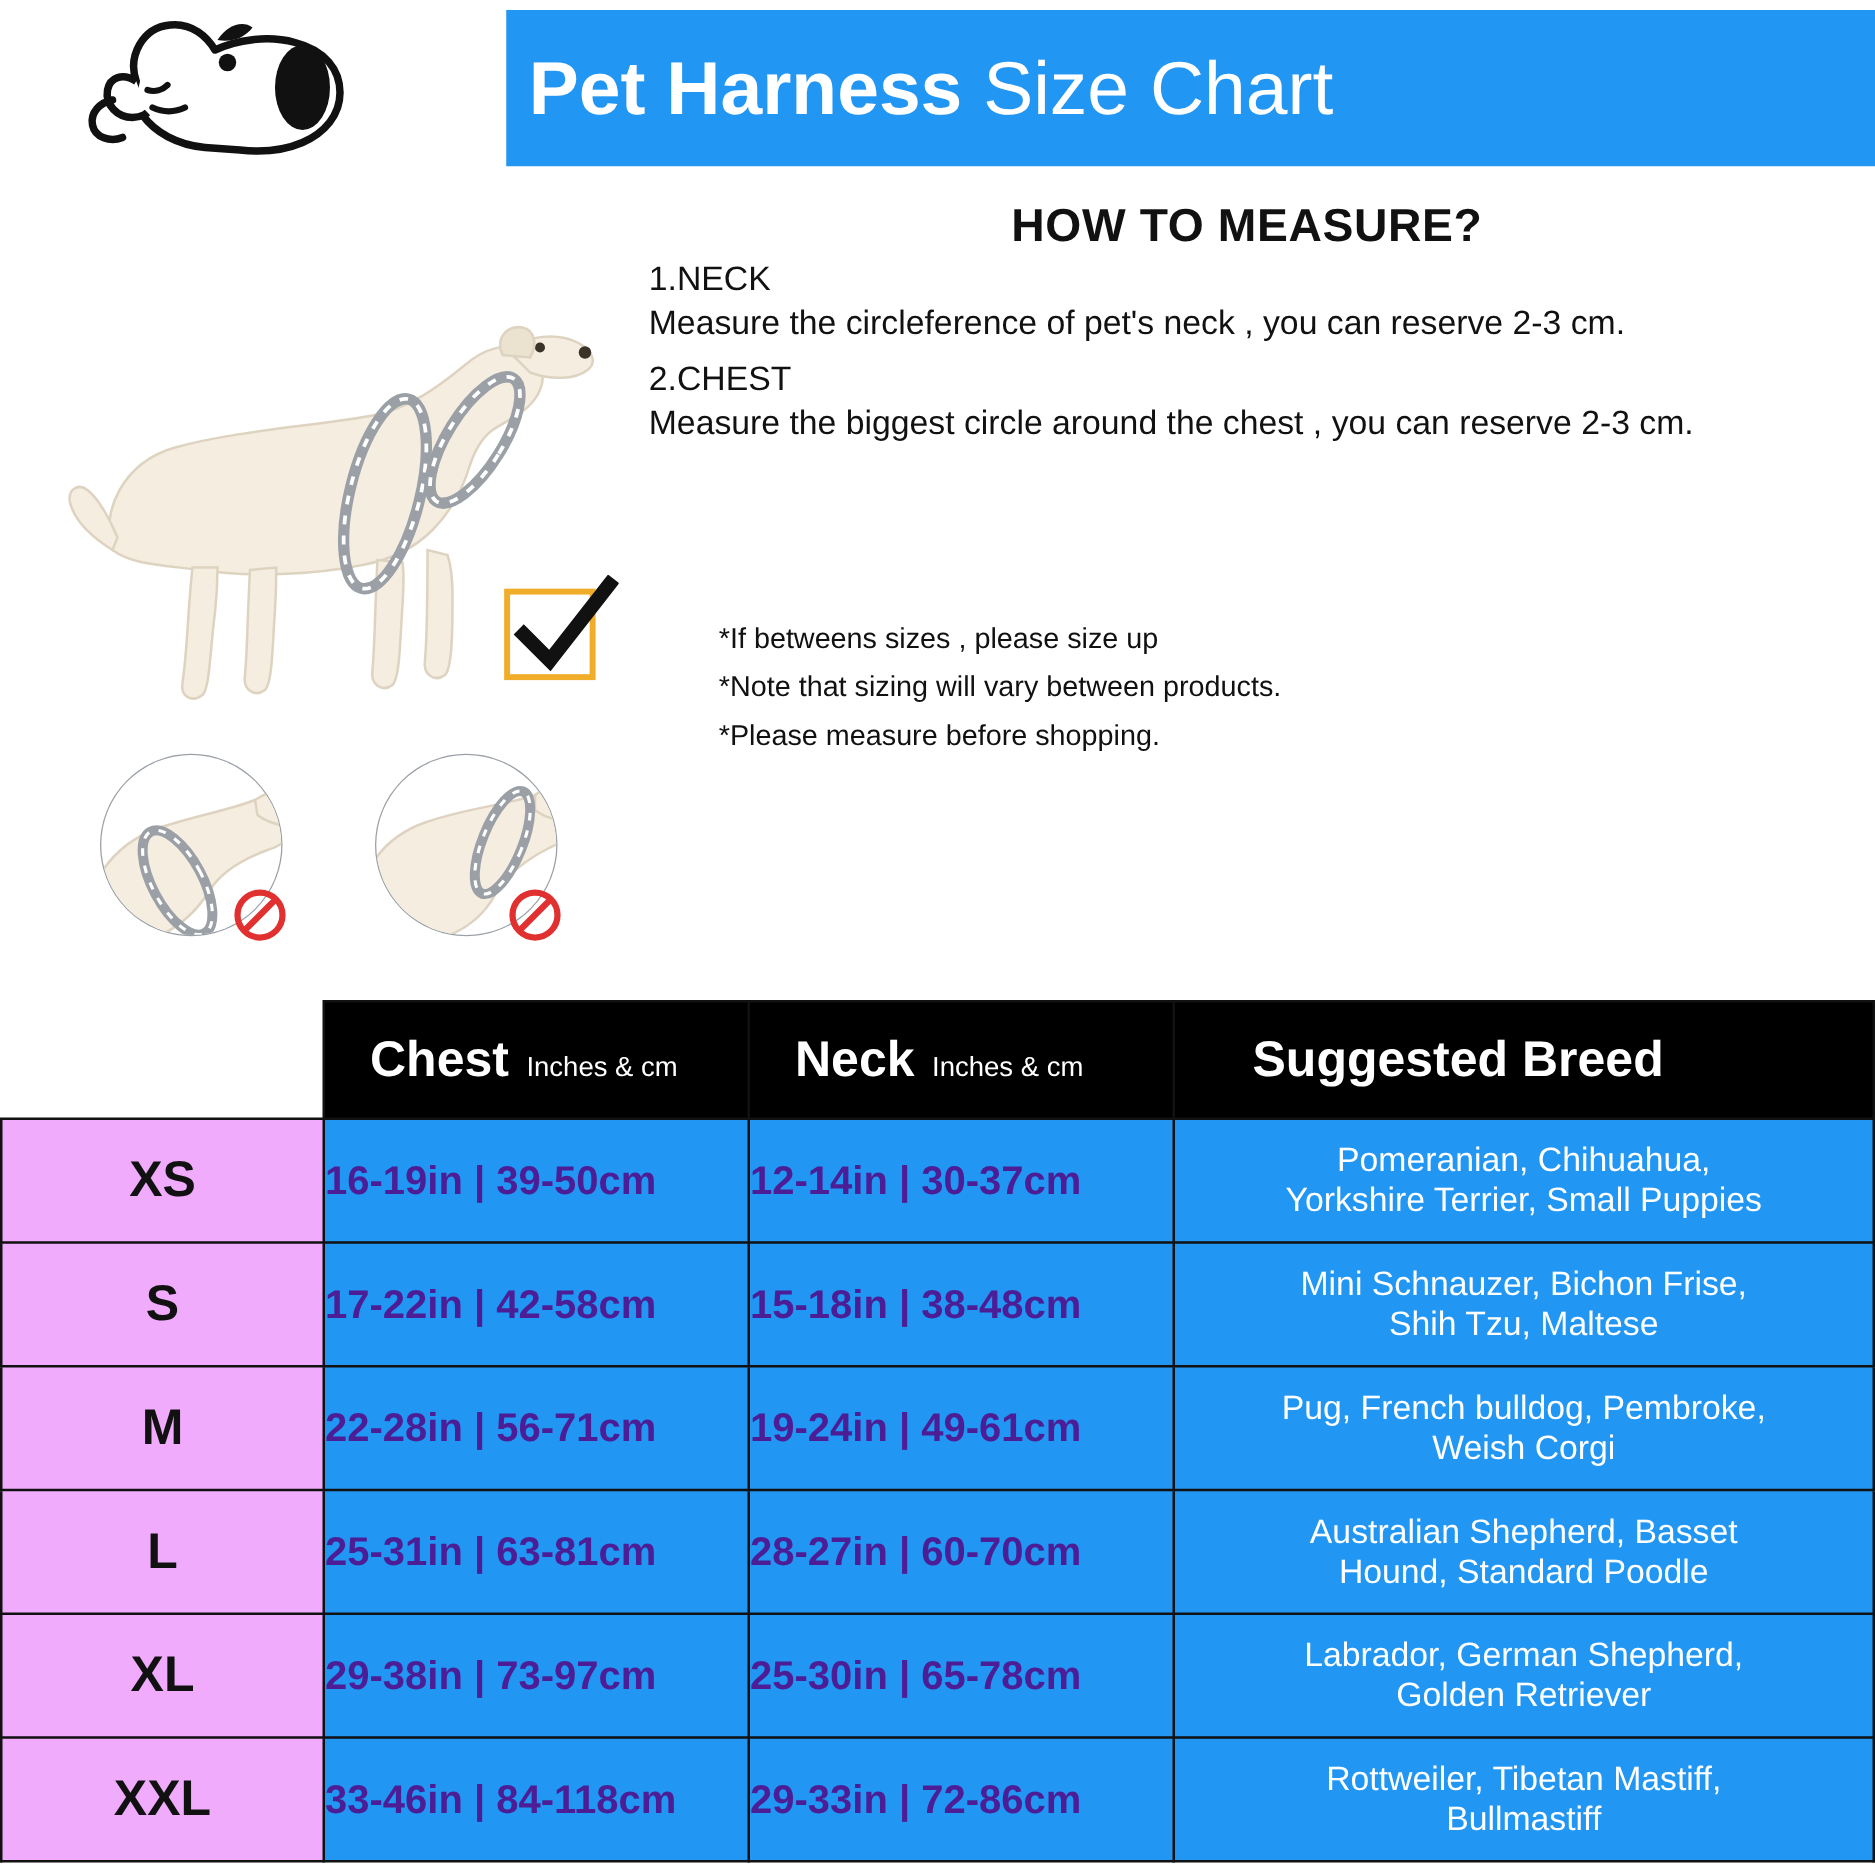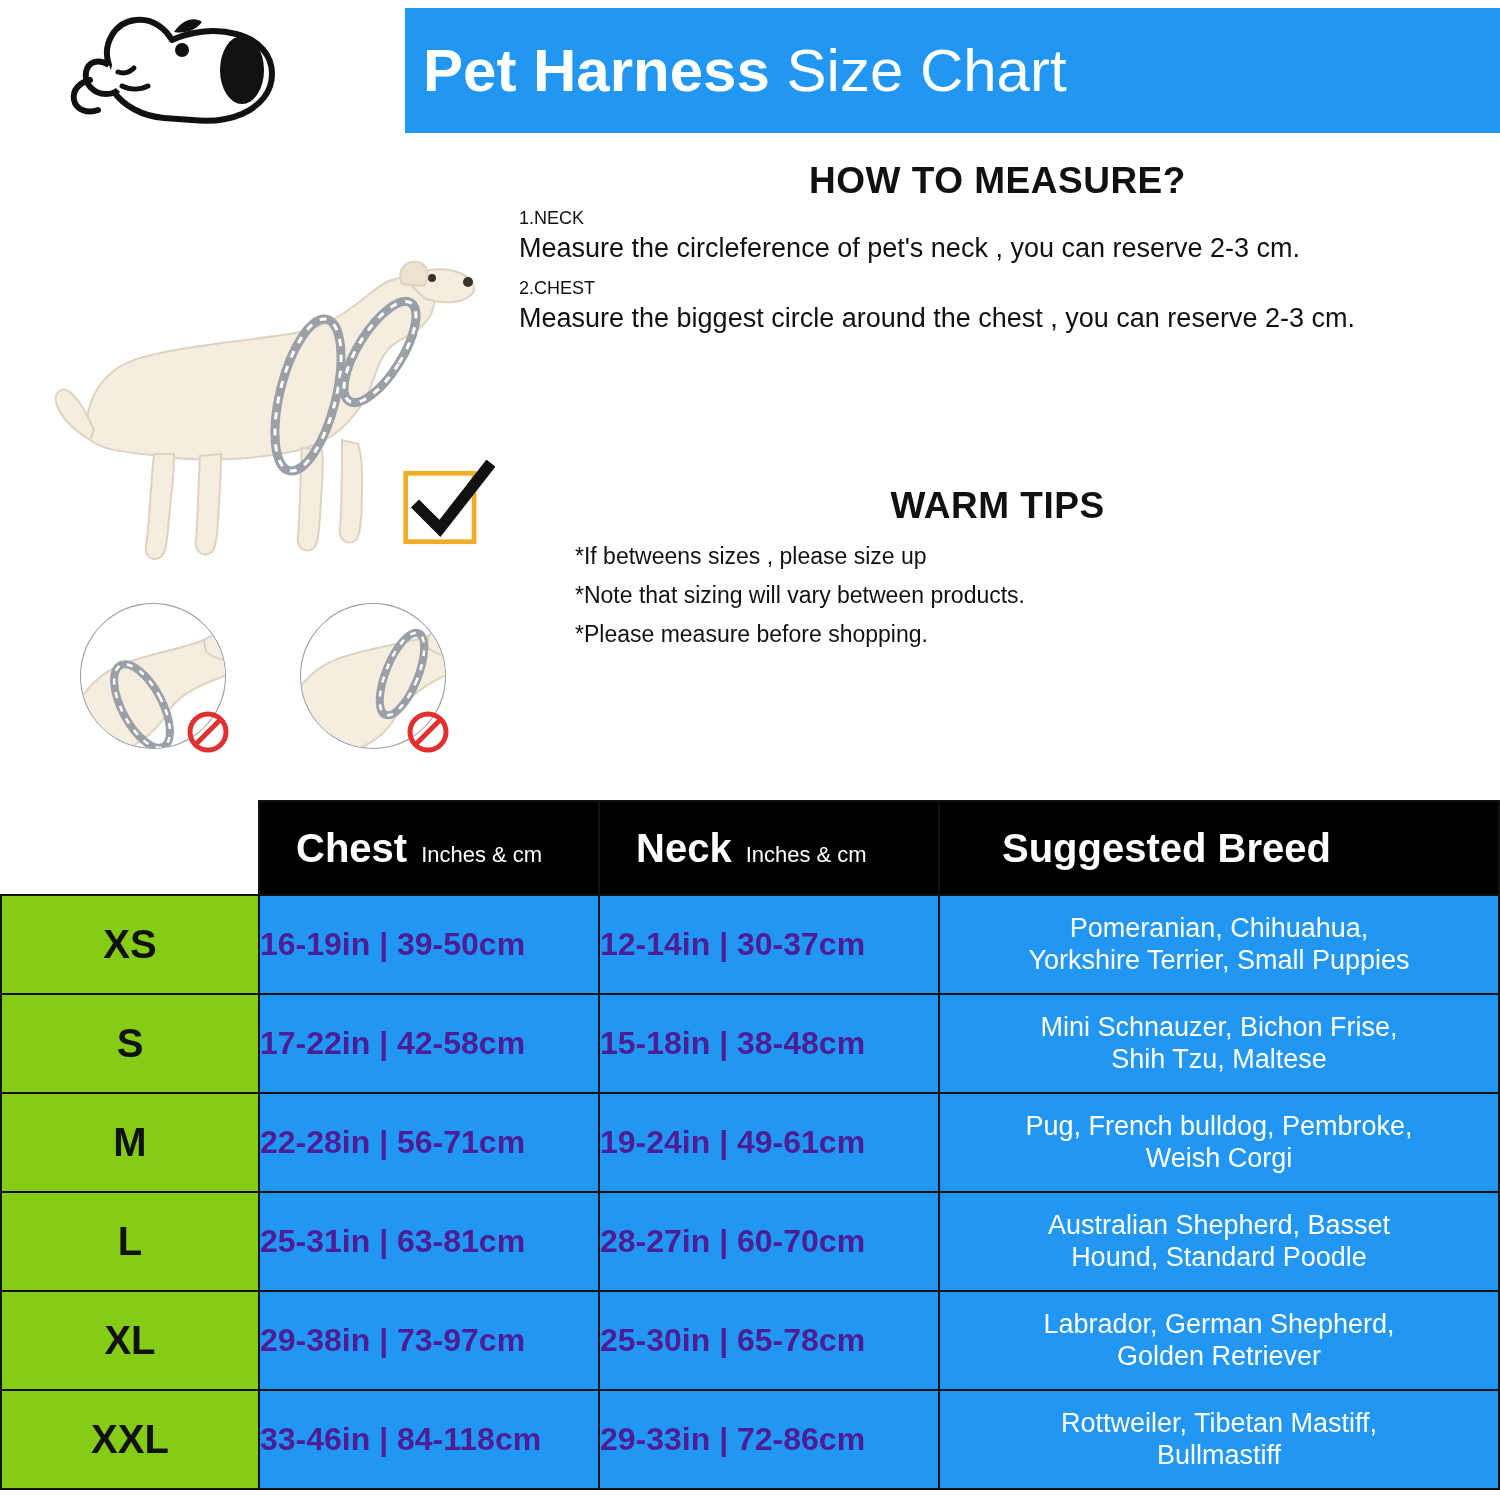--- a/index.html
+++ b/index.html
@@ -105,21 +105,21 @@
     width: 985px;
   }
   .howto-title {
     text-align: center;
     font-size: 37px;
     font-weight: bold;
     letter-spacing: 0.5px;
     margin-bottom: 4px;
   }
   .howto-sub {
-    font-size: 18px;
+    font-size: 27px;
     font-weight: normal;
     margin: 6px 0 2px 14px;
   }
   .howto-line {
     font-size: 27px;
     margin: 4px 0 14px 14px;
   }
 
   .tips {
     position: absolute;
@@ -194,21 +194,21 @@
 
   tbody td {
     height: 97px;
     vertical-align: middle;
   }
   td.size-cell {
     text-align: center;
     font-size: 40px;
     font-weight: bold;
     color: #111111;
-    background: #84cc16;
+    background: #f0abfc;
   }
   td.val-cell {
     background: #2196f3;
     color: #4c1d95;
     font-size: 32px;
     font-weight: bold;
     padding-left: 22px;
   }
   td.breed-cell {
     background: #2196f3;
@@ -313,21 +313,20 @@
 
 <div class="howto">
   <div class="howto-title">HOW TO MEASURE?</div>
   <div class="howto-sub">1.NECK</div>
   <div class="howto-line">Measure the circleference of pet's neck , you can reserve 2-3 cm.</div>
   <div class="howto-sub">2.CHEST</div>
   <div class="howto-line">Measure the biggest circle around the chest , you can reserve 2-3 cm.</div>
 </div>
 
 <div class="tips">
-  <div class="tips-title">WARM TIPS</div>
   <div class="tips-line">*If betweens sizes , please size up</div>
   <div class="tips-line">*Note that sizing will vary between products.</div>
   <div class="tips-line">*Please measure before shopping.</div>
 </div>
 
 <div class="table-wrap">
   <table class="size-table">
     <colgroup>
       <col class="col-size">
         <col class="col-chest">

